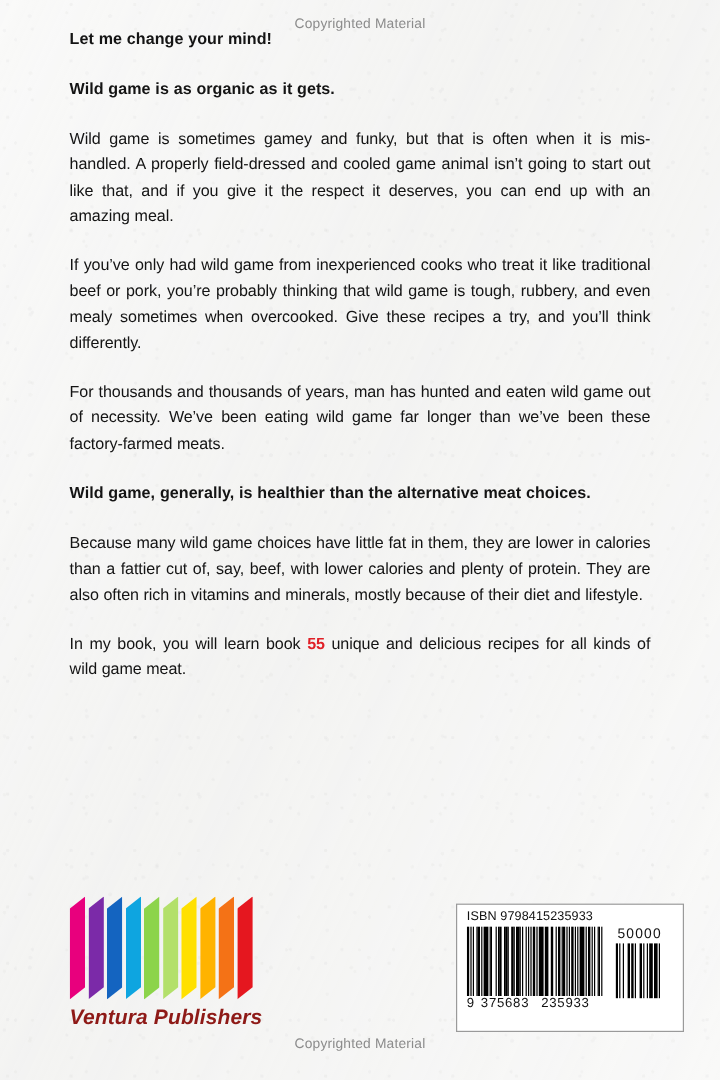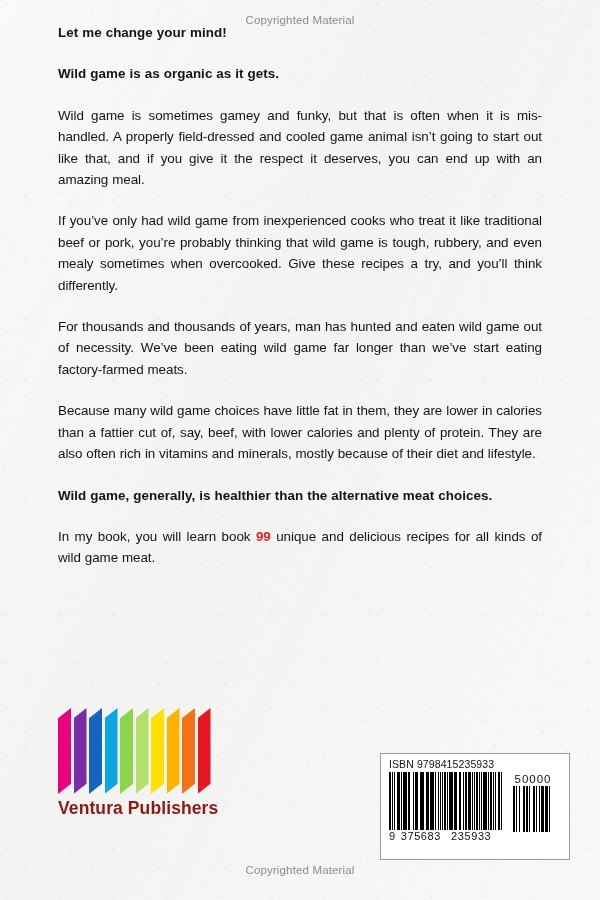--- a/index.html
+++ b/index.html
@@ -86,23 +86,24 @@
 
   .hl-number {
     color: #e01f26;
     font-weight: bold;
   }
 
   
   .publisher-logo {
     position: absolute;
     left: 58px;
-    top: 708px;
+    top: 747px;
     width: 160px;
     z-index: 4;
+    font-style: italic;
   }
 
   .logo-fan {
     position: relative;
     height: 86px;
     width: 156px;
   }
 
   .page-strip {
     position: absolute;
@@ -192,28 +193,28 @@
 <div class="content">
 
   <p class="para heading">Let me change your mind!</p>
 
   <p class="para heading">Wild game is as organic as it gets.</p>
 
   <p class="para">Wild game is sometimes gamey and funky, but that is often when it is mis-handled. A properly field-dressed and cooled game animal isn’t going to start out like that, and if you give it the respect it deserves, you can end up with an amazing meal.</p>
 
   <p class="para">If you’ve only had wild game from inexperienced cooks who treat it like traditional beef or pork, you’re probably thinking that wild game is tough, rubbery, and even mealy sometimes when overcooked. Give these recipes a try, and you’ll think differently.</p>
 
-  <p class="para">For thousands and thousands of years, man has hunted and eaten wild game out of necessity. We’ve been eating wild game far longer than we’ve start eating factory-farmed meats.</p>
+  <p class="para">For thousands and thousands of years, man has hunted and eaten wild game out of necessity. We’ve been eating wild game far longer than we’ve been these factory-farmed meats.</p>
+
+  <p class="para heading">Wild game, generally, is healthier than the alternative meat choices.</p>
 
   <p class="para">Because many wild game choices have little fat in them, they are lower in calories than a fattier cut of, say, beef, with lower calories and plenty of protein. They are also often rich in vitamins and minerals, mostly because of their diet and lifestyle.</p>
 
-  <p class="para heading">Wild game, generally, is healthier than the alternative meat choices.</p>
-
   <p class="para">
-    <span>In my book, you will learn book </span><span class="hl-number">99</span><span> unique and delicious recipes for all kinds of wild game meat.</span>
+    <span>In my book, you will learn book </span><span class="hl-number">55</span><span> unique and delicious recipes for all kinds of wild game meat.</span>
   </p>
 
 
 </div>
 
 <div class="publisher-logo">
   <div class="logo-fan" id="logo-fan">
       <div class="page-strip" style="background: rgb(232, 0, 125); left: 0px;"></div>
       <div class="page-strip" style="background: rgb(123, 42, 168); left: 15.5px;"></div>
       <div class="page-strip" style="background: rgb(20, 100, 192); left: 31px;"></div>

